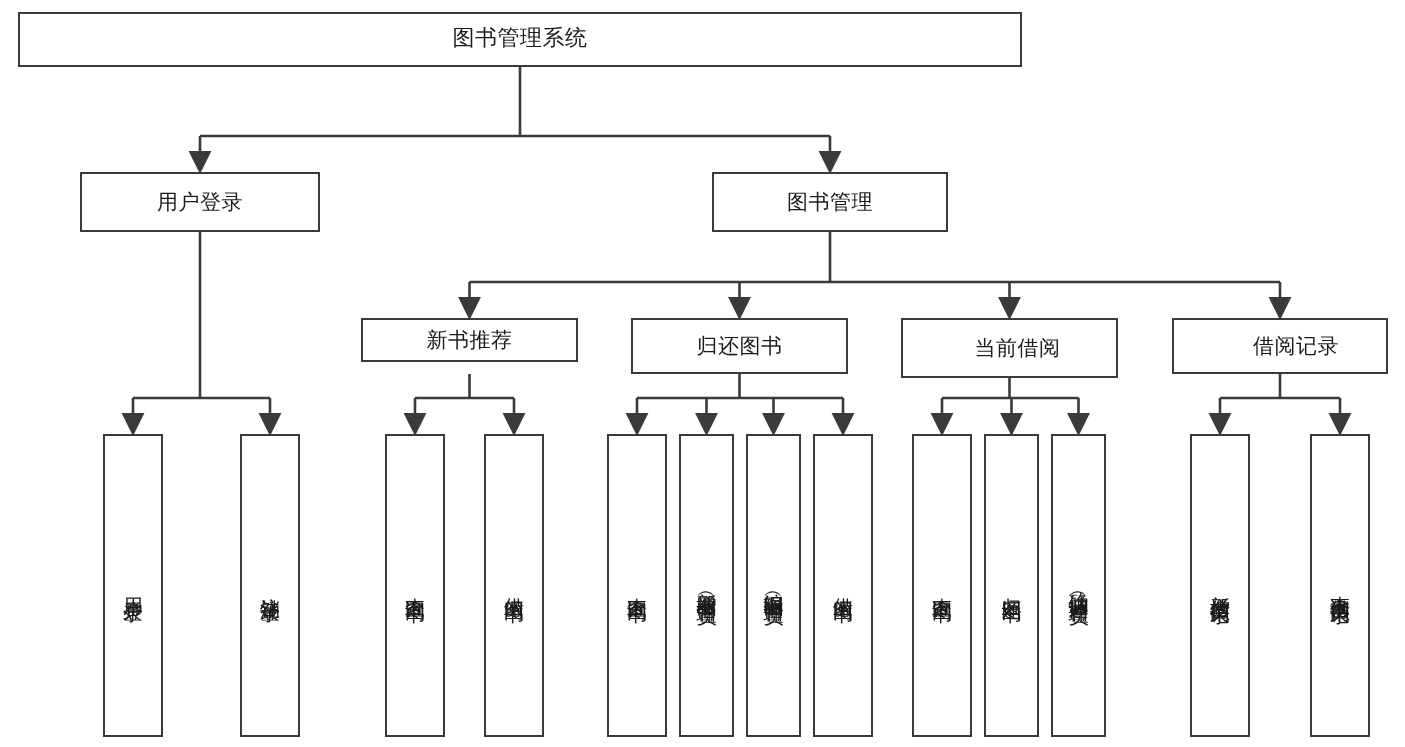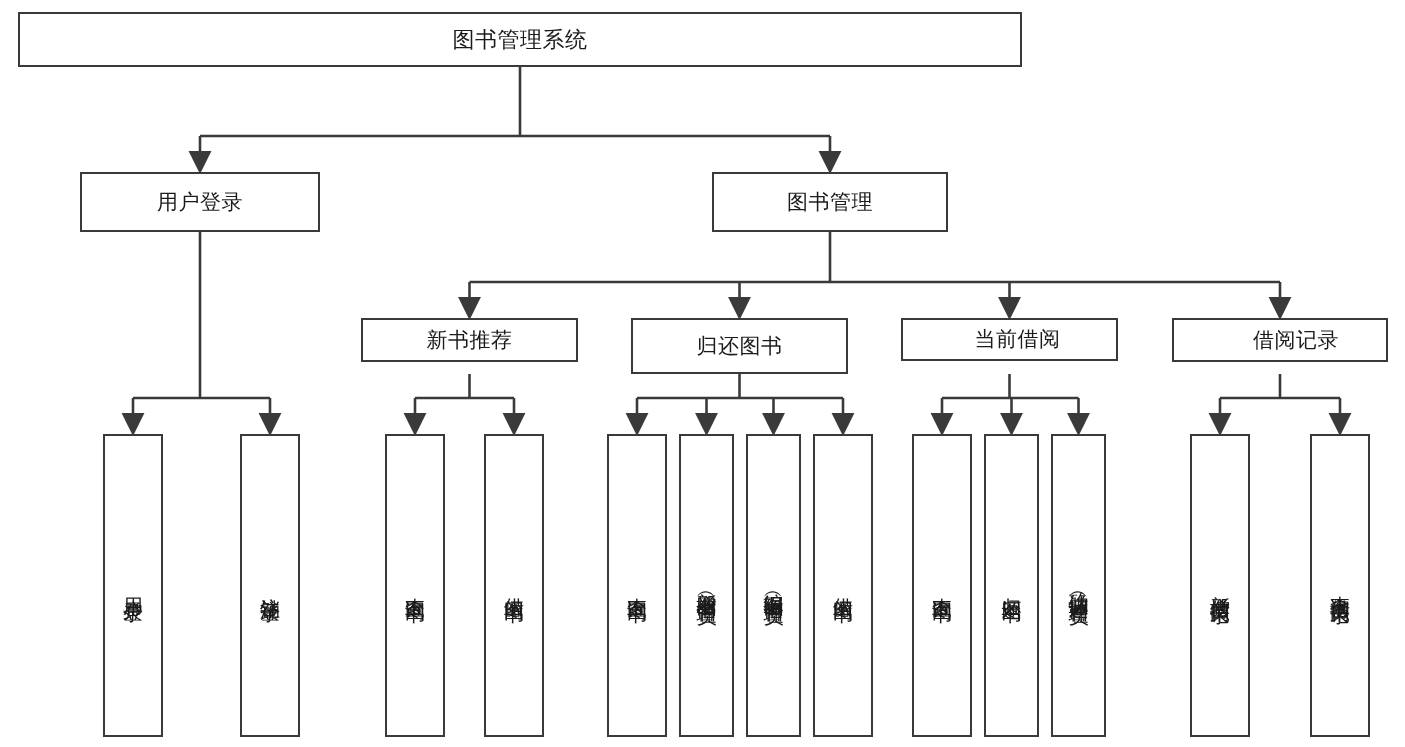--- a/index.html
+++ b/index.html
@@ -45,21 +45,21 @@
   }
   .node.vertical .label {
     writing-mode: vertical-rl;
     text-orientation: upright;
     font-size: 20px;
     letter-spacing: 2px;
     line-height: 1.25;
     white-space: normal;
     max-height: 280px;
   }
-  .node.root .label { font-size: 22px; }
+  .node.root .label { font-size: 22px; font-family: Liberation Mono, monospace; }
   .watermark {
     position: absolute;
     color: #c9c9c9;
     font-size: 19px;
     letter-spacing: 0.5px;
     white-space: nowrap;
     user-select: none;
   }
 </style>
 </head>
@@ -119,24 +119,24 @@
       </div>
       <div class="node level1" style="left: 712px; top: 172px; width: 236px; height: 60px;">
         <span class="label">图书管理</span>
       </div>
       <div class="node level2" style="left: 361px; top: 318px; width: 217px; height: 44px;">
         <span class="label">新书推荐</span>
       </div>
       <div class="node level2" style="left: 631px; top: 318px; width: 217px; height: 56px;">
         <span class="label">归还图书</span>
       </div>
-      <div class="node level2" style="left: 901px; top: 318px; width: 217px; height: 43px; padding-left: 16px;">
+      <div class="node level2" style="left: 901px; top: 318px; width: 217px; height: 60px; padding-left: 16px;">
         <span class="label">当前借阅</span>
       </div>
-      <div class="node level2" style="left: 1172px; top: 318px; width: 216px; height: 44px; padding-left: 32px;">
+      <div class="node level2" style="left: 1172px; top: 318px; width: 216px; height: 56px; padding-left: 32px;">
         <span class="label">借阅记录</span>
       </div>
       <div class="node vertical leaf" style="left: 103px; top: 434px; width: 60px; height: 303px;">
         <span class="label">用户登录</span>
       </div>
       <div class="node vertical leaf" style="left: 240px; top: 434px; width: 60px; height: 303px;">
         <span class="label">注销登录</span>
       </div>
       <div class="node vertical leaf" style="left: 385px; top: 434px; width: 60px; height: 303px;">
         <span class="label">查询图书</span>

